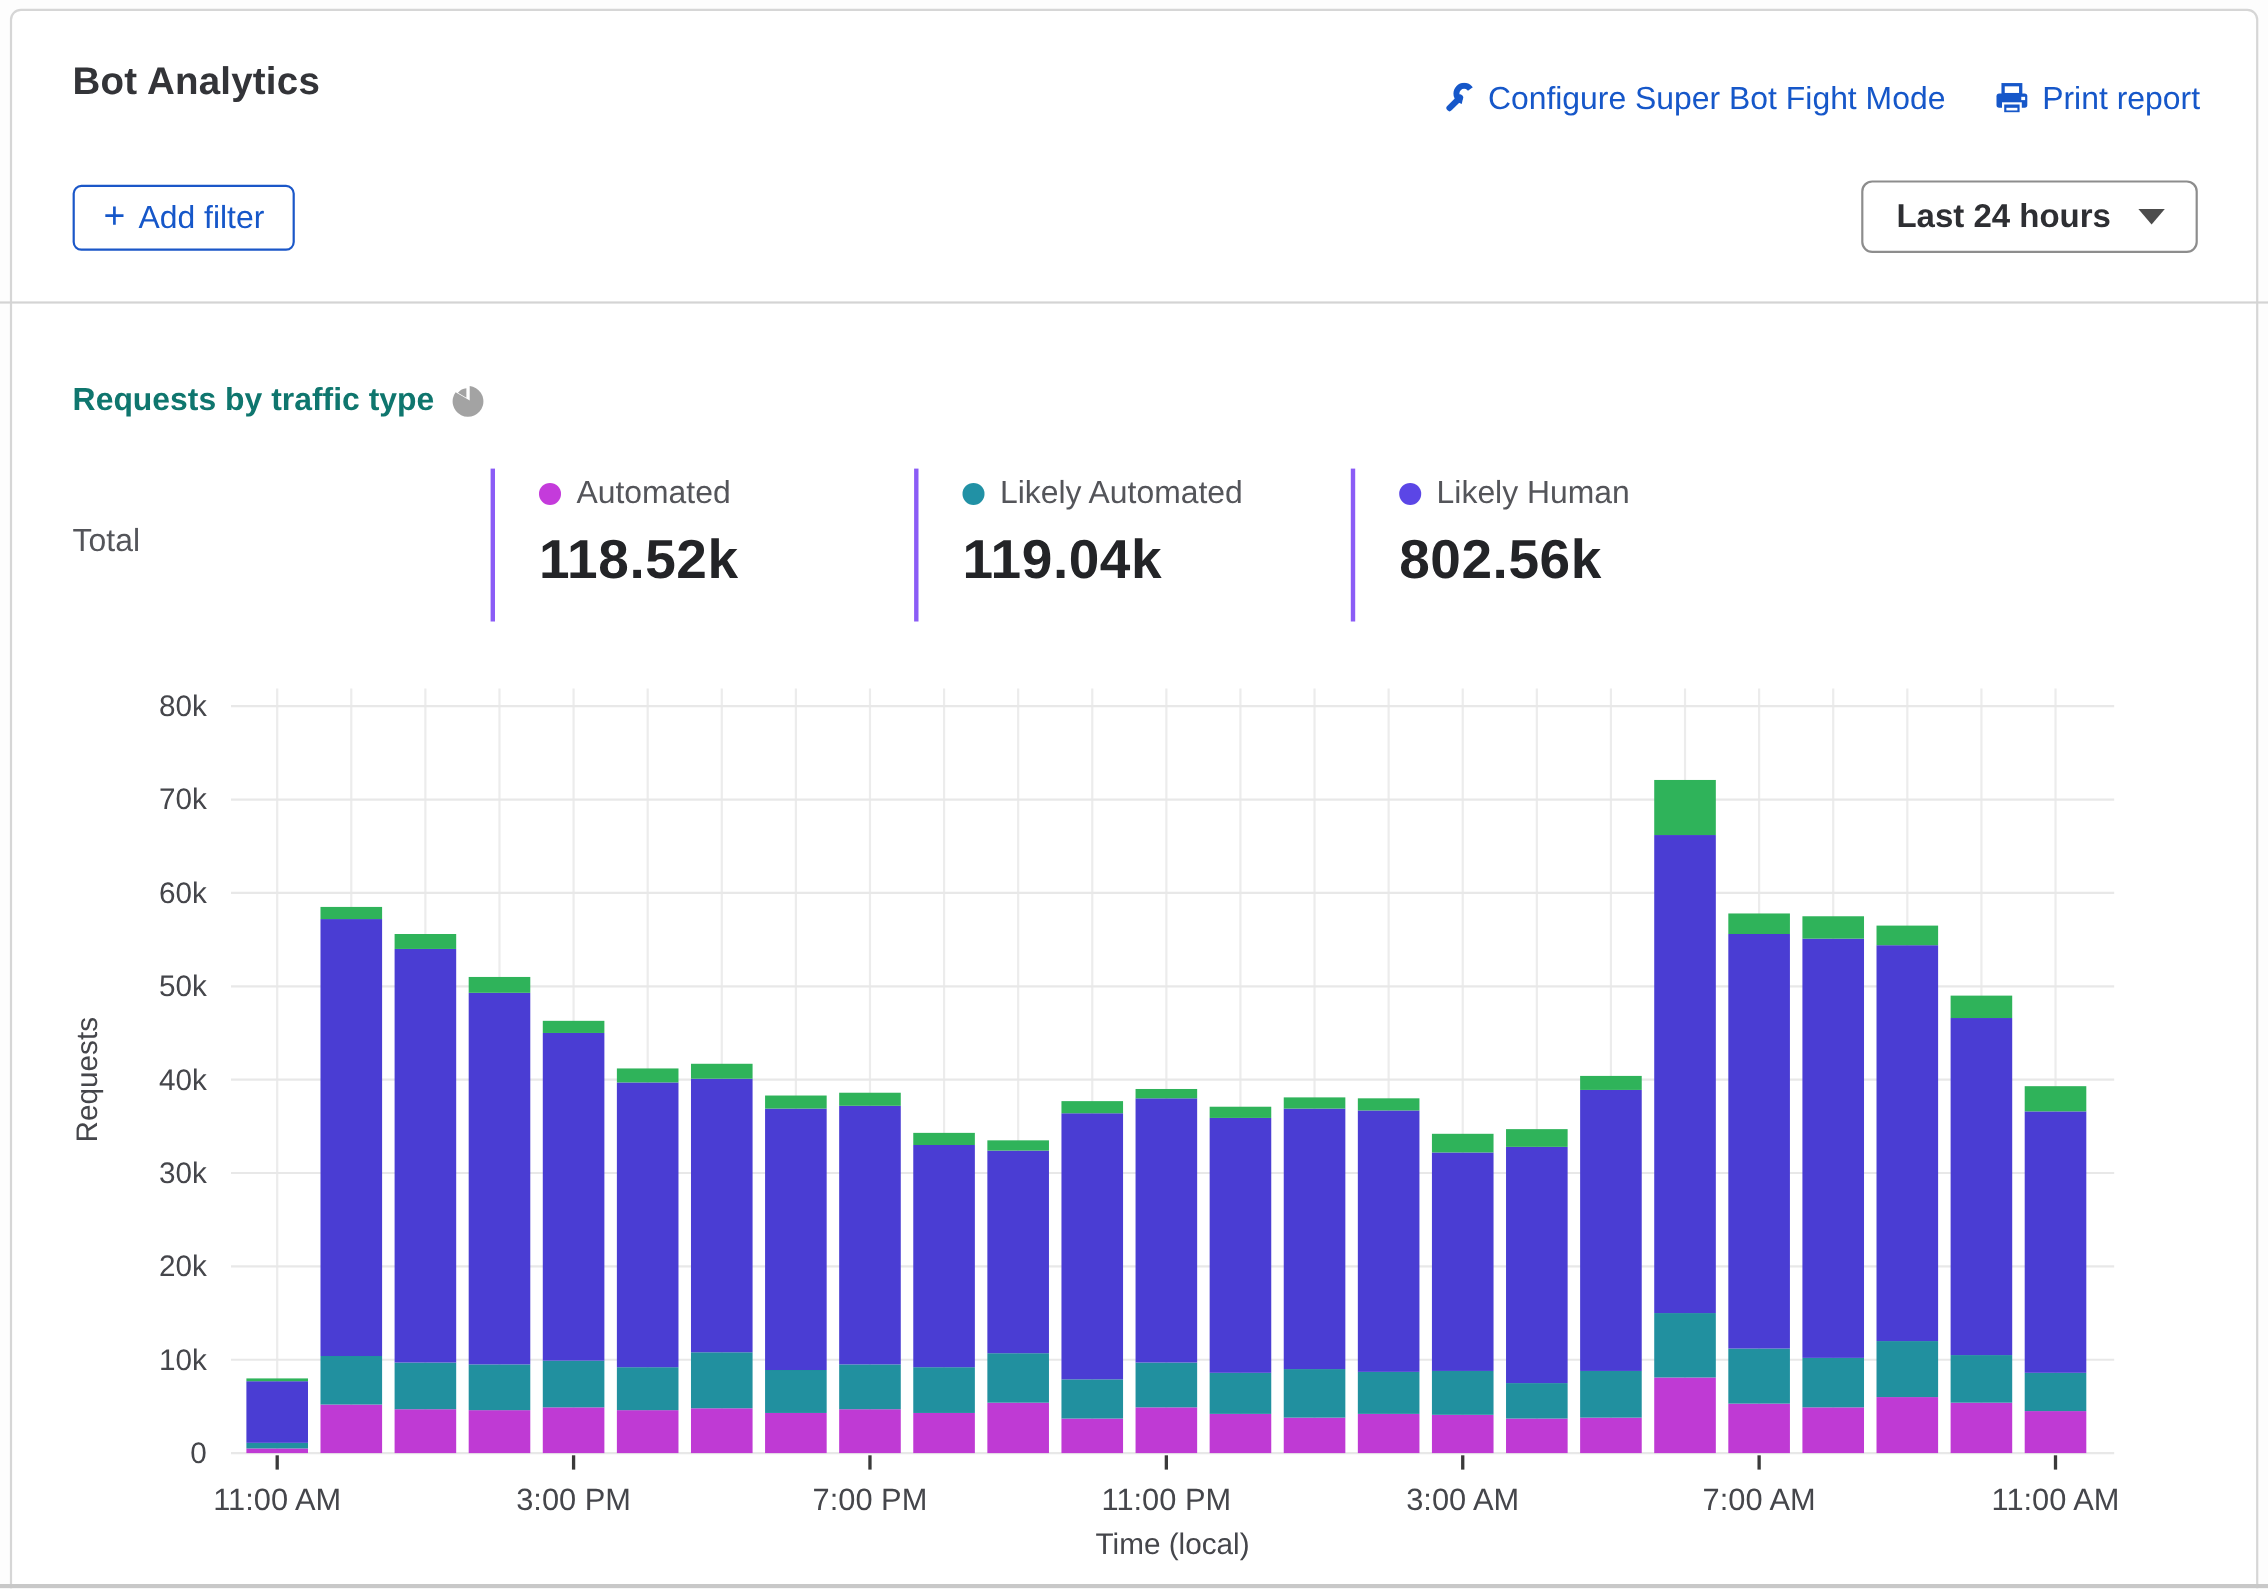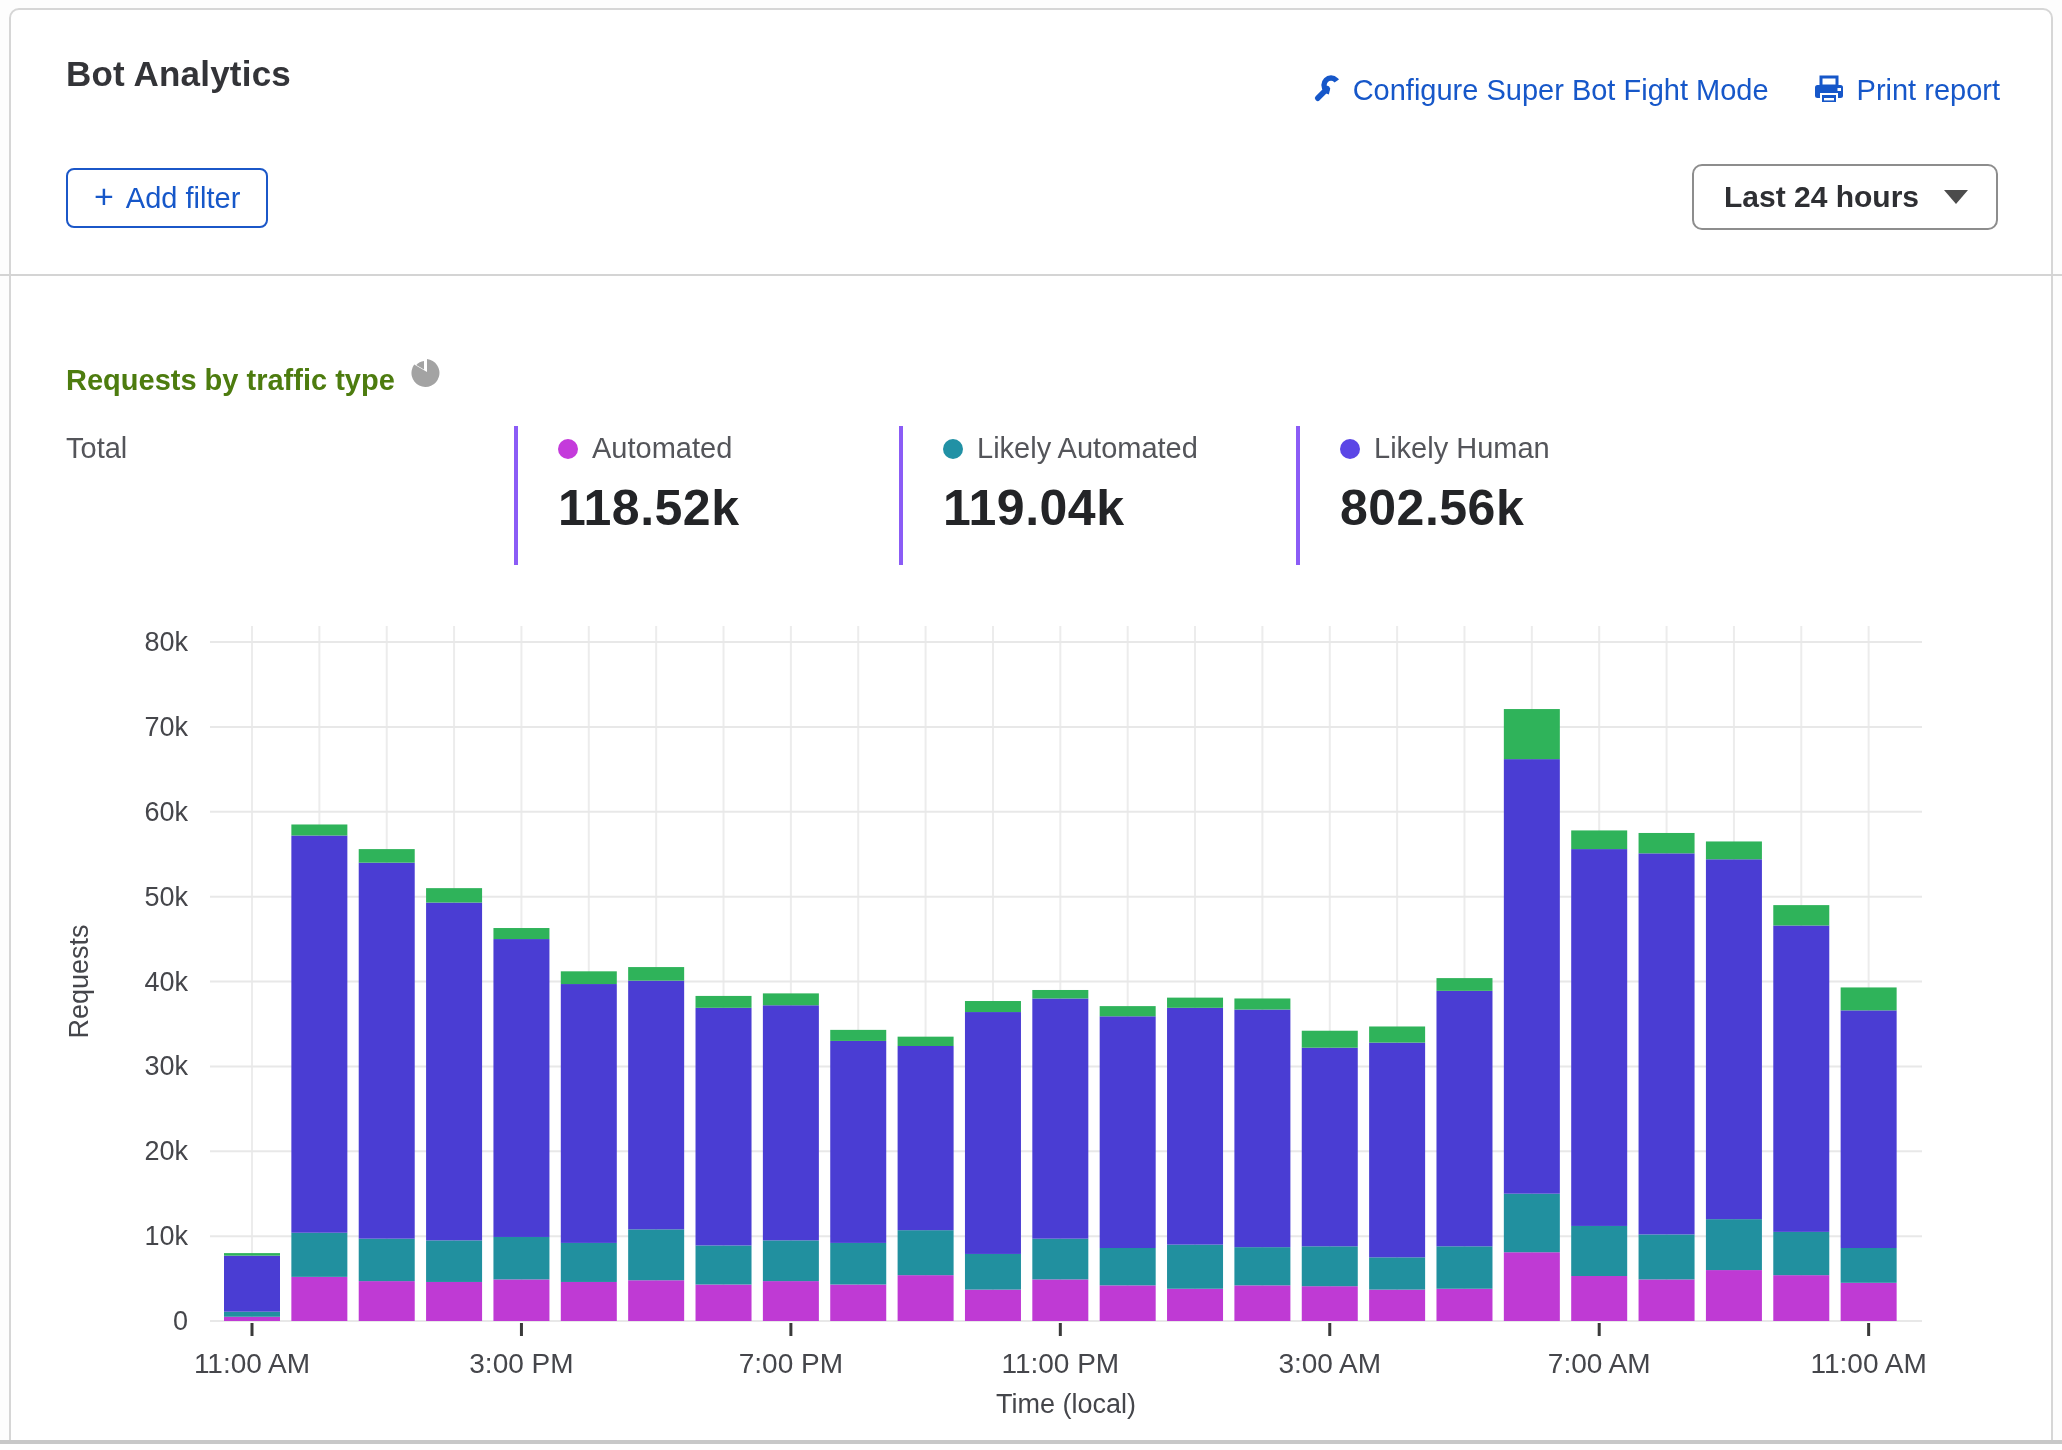--- a/index.html
+++ b/index.html
@@ -18,26 +18,26 @@
                 padding:0 26px; border:2px solid #1b57c8; border-radius:8px; background:#fff; color:#1657c9;
                 font-size:29px; font-family:inherit; cursor:pointer; }
   .plus { font-size:34px; line-height:1; position:relative; top:-2px; }
   .dropdown { position:absolute; right:64px; top:164px; width:306px; height:66px; border:2px solid #8d8d8d;
               border-radius:10px; background:#fff; display:flex; align-items:center; padding:0 28px 0 30px;
               font-size:30px; color:#2e2f33; cursor:pointer; justify-content:space-between;font-weight:bold; }
   .caret { width:0; height:0; border-left:12px solid transparent; border-right:12px solid transparent;
            border-top:14px solid #4c4c4c; }
   
   .sec-title-row { position:absolute; left:66px; top:348px; display:flex; align-items:center; gap:16px; }
-  .sec-title { font-size:29px; font-weight:700; color:#4d7c0f;margin-top:16px; }
+  .sec-title { font-size:29px; font-weight:700; color:#0f766e; }
   
   .stats { position:absolute; left:0; top:426px; width:100%; display:flex; }
   .stat { padding:6px 0 28px 40px; border-left:4px solid #8b5cf6; }
   .stat:first-child { border-left:none; padding-left:66px; }
-  .stat-c1 { width:514px; } .stat-c2 { width:385px; } .stat-c3 { width:397px; } .stat-c4 { width:395px; } .stat-c5 { flex:1; }
+  .stat-c1 { width:446px;margin-top:44px; } .stat-c2 { width:385px; } .stat-c3 { width:397px; } .stat-c4 { width:395px; } .stat-c5 { flex:1; }
   .stat-label { display:flex; align-items:center; gap:14px; font-size:29px; color:#54555a; }
   .dot { width:20px; height:20px; border-radius:50%; display:inline-block; }
   .stat-value { margin-top:14px; font-size:50px; font-weight:700; color:#232427; letter-spacing:.5px; }
   
   #chart-svg { position:absolute; left:0; top:592px; }
   .bottom-divider { position:absolute; left:0; top:1440px; width:2062px; height:4px; background:#c8c8c8; }
   .below { position:absolute; left:0; top:1444px; width:2062px; height:6px; background:#ffffff; }
   svg text { font-family:"Liberation Sans", sans-serif; }
 </style>
 </head>

